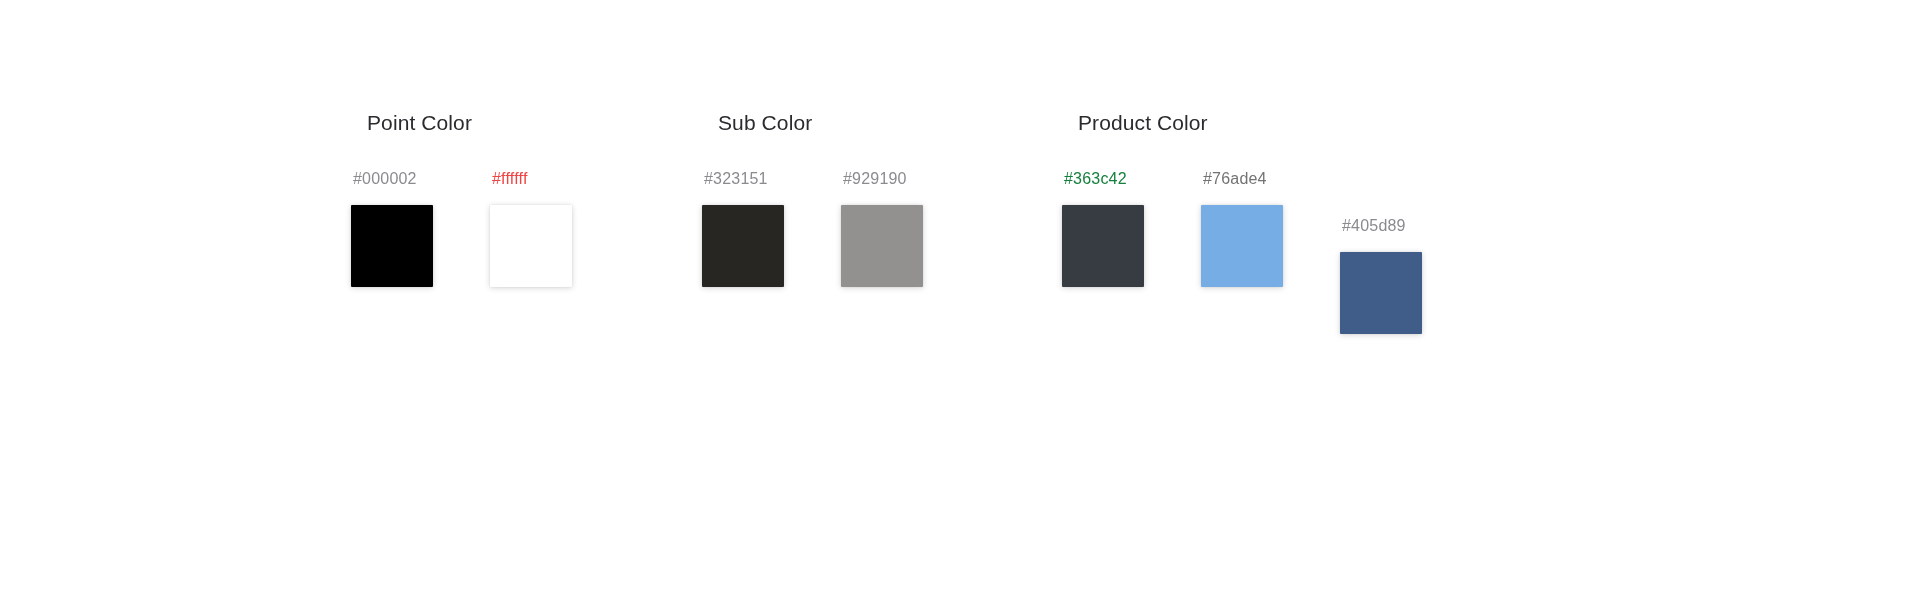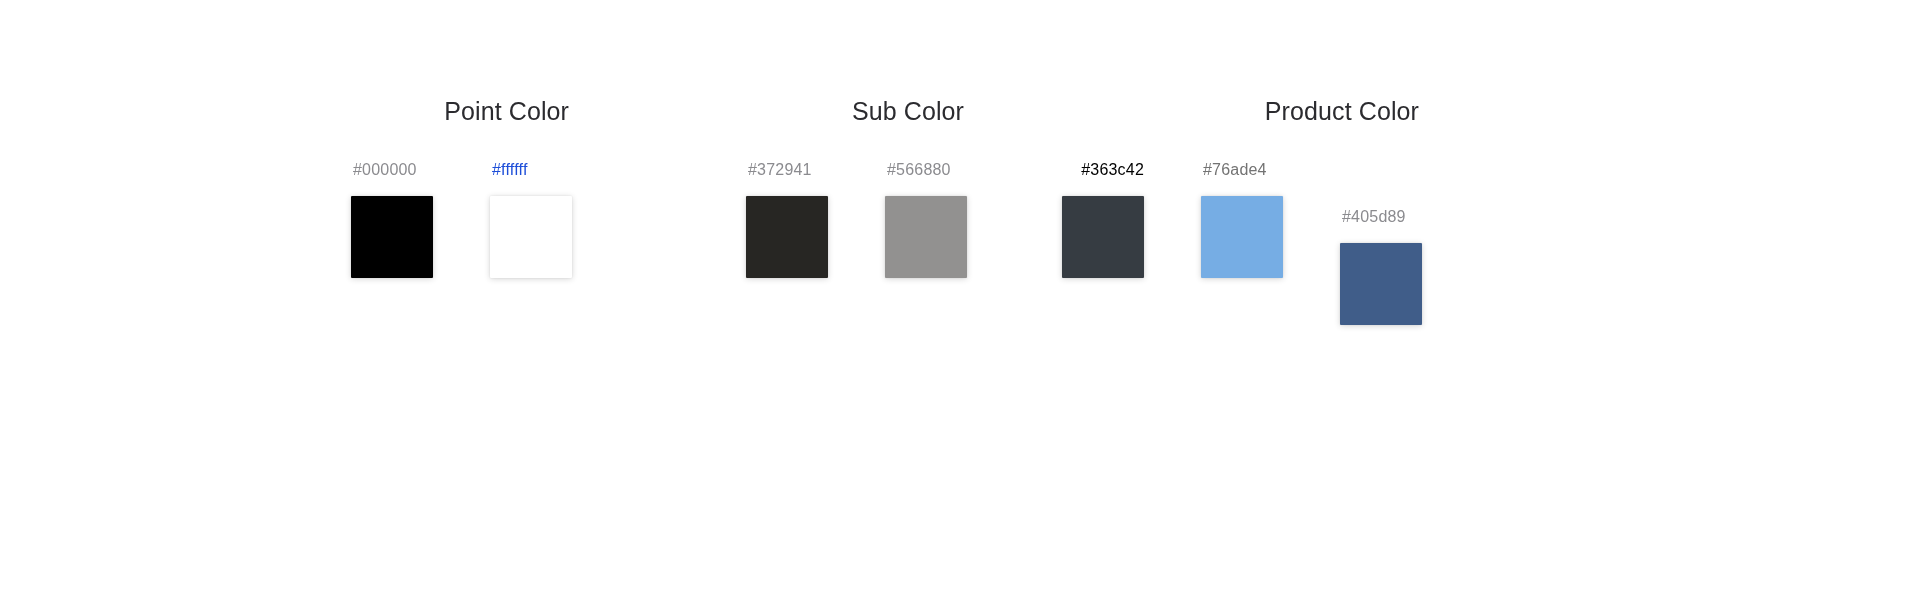--- a/index.html
+++ b/index.html
@@ -25,32 +25,31 @@
     height: 596px;
   }
 
   
   .color-group {
     position: absolute;
     top: 96px;
   }
 
   .color-group[data-group-index="0"] { left: 351px; }
-  .color-group[data-group-index="1"] { left: 746px; }
+  .color-group[data-group-index="1"] { left: 702px; }
   .color-group[data-group-index="2"] { left: 1062px; }
 
   .group-title {
-    font-size: 25px;
+    font-size: 21px;
     font-weight: 400;
     line-height: 1;
     color: #2b2b2f;
     letter-spacing: 0.1px;
     white-space: nowrap;
-    margin: 3px;
-    text-align: right;
+    margin: 16px;
   }
 
   
   .swatch-row {
     display: flex;
     align-items: flex-start;
     margin-top: 38px;
   }
 
   .swatch-cell {
@@ -80,49 +79,49 @@
 </style>
 </head>
 <body style="background: rgb(255, 255, 255);">
 
 <div id="palette-board">
 
   <section class="color-group" data-group-index="0">
     <h2 class="group-title" style="color: rgb(43, 43, 47);">Point Color</h2>
     <div class="swatch-row">
       <div class="swatch-cell">
-        <div class="swatch-label" style="color: rgb(139, 139, 143);">#000000</div>
+        <div class="swatch-label" style="color: rgb(139, 139, 143);">#000002</div>
         <div class="swatch-chip" style="background-color: rgb(0, 0, 0);"></div>
       </div>
       <div class="swatch-cell">
-        <div class="swatch-label" style="color: #1d4ed8;">#ffffff</div>
+        <div class="swatch-label" style="color: #ef4444;">#ffffff</div>
         <div class="swatch-chip" style="background-color: rgb(255, 255, 255);"></div>
       </div>
     </div>
   </section>
 
   <section class="color-group" data-group-index="1">
     <h2 class="group-title" style="color: rgb(43, 43, 47);">Sub Color</h2>
     <div class="swatch-row">
       <div class="swatch-cell">
-        <div class="swatch-label" style="color: rgb(139, 139, 143);">#372941</div>
+        <div class="swatch-label" style="color: rgb(139, 139, 143);">#323151</div>
         <div class="swatch-chip" style="background-color: rgb(39, 38, 35);"></div>
       </div>
       <div class="swatch-cell">
-        <div class="swatch-label" style="color: rgb(139, 139, 143);">#566880</div>
+        <div class="swatch-label" style="color: rgb(139, 139, 143);">#929190</div>
         <div class="swatch-chip" style="background-color: rgb(146, 145, 144);"></div>
       </div>
     </div>
   </section>
 
   <section class="color-group" data-group-index="2">
     <h2 class="group-title" style="color: rgb(43, 43, 47);">Product Color</h2>
     <div class="swatch-row">
       <div class="swatch-cell">
-        <div class="swatch-label" style="color: #000000; text-align: right;">#363c42</div>
+        <div class="swatch-label" style="color: #15803d;">#363c42</div>
         <div class="swatch-chip" style="background-color: rgb(54, 60, 66);"></div>
       </div>
       <div class="swatch-cell">
         <div class="swatch-label" style="color: #737373;">#76ade4</div>
         <div class="swatch-chip" style="background-color: rgb(118, 173, 228);"></div>
       </div>
       <div class="swatch-cell">
         <div class="swatch-label" style="color: rgb(139, 139, 143); margin-top: 47px;">#405d89</div>
         <div class="swatch-chip" style="background-color: rgb(64, 93, 137);"></div>
       </div>

